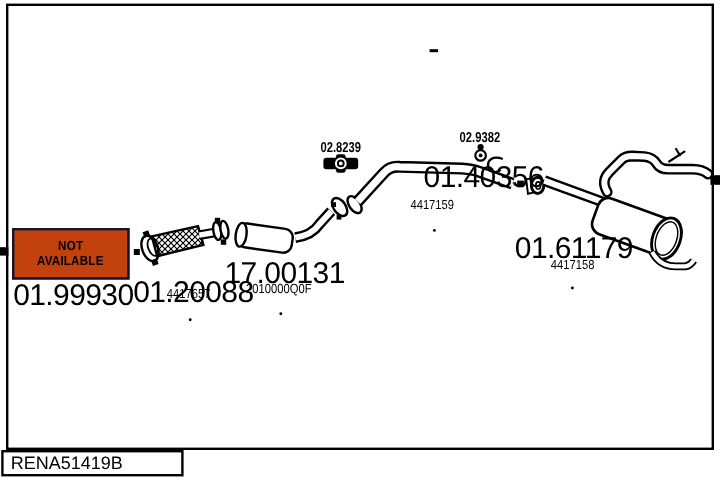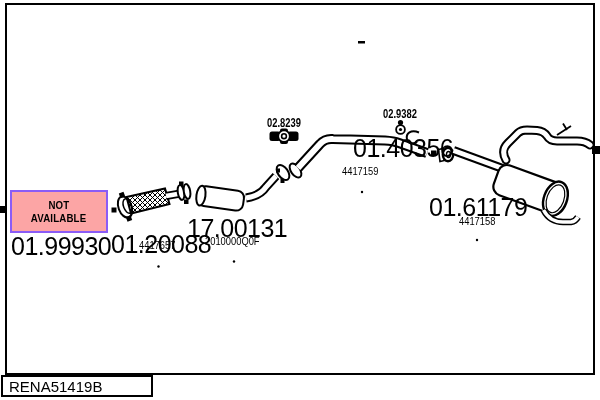--- a/index.html
+++ b/index.html
@@ -13,21 +13,21 @@
     border:2px solid #000;box-sizing:border-box;
   }
   .code-box{
     position:absolute;left:1px;top:375px;width:152px;height:22px;
     border:2px solid #000;box-sizing:border-box;background:#fff;
     display:flex;align-items:center;
   }
   .code-box span{font:400 15px/1 "Liberation Sans",sans-serif;padding-left:6px;white-space:nowrap;}
   .na-box{
     position:absolute;left:10px;top:190px;width:98px;height:43px;
-    border:2px solid #8b5cf6;box-sizing:border-box;background:#fca5a5;
+    border:2px solid #0f172a;box-sizing:border-box;background:#c2410c;
     display:flex;flex-direction:column;align-items:center;justify-content:center;
   }
   .na-box span{
     font:700 11px/1.18 "Liberation Sans",sans-serif;letter-spacing:0.2px;
     transform:scaleX(0.88);transform-origin:50% 50%;white-space:nowrap;
   }
   .biglabel{
     position:absolute;font:400 25px/1 "Liberation Sans",sans-serif;
     letter-spacing:-0.5px;white-space:nowrap;
   }

